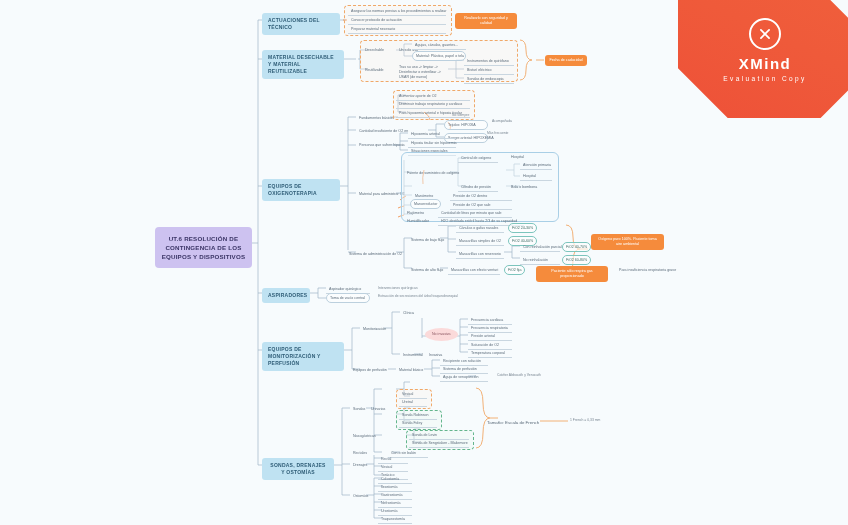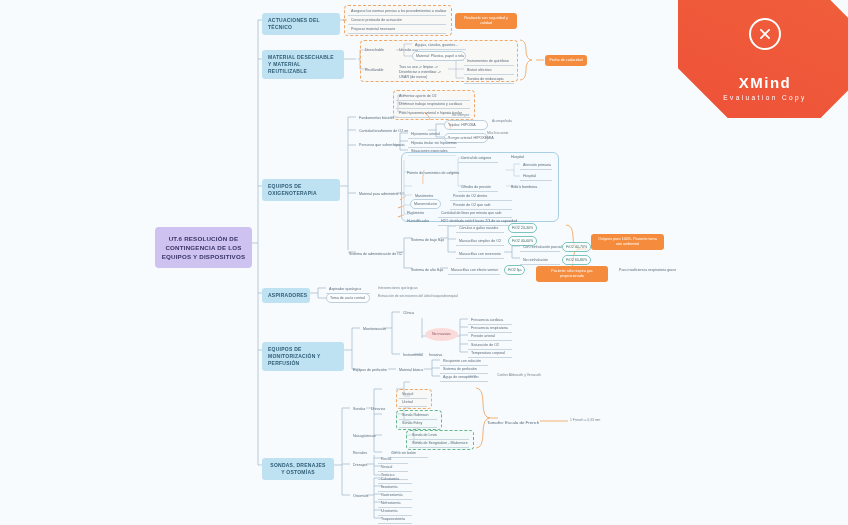--- a/index.html
+++ b/index.html
@@ -75,21 +75,21 @@
   #wm-inner{
     position:absolute;right:8px;top:14px;width:150px;height:96px;
     display:flex;flex-direction:column;align-items:center;justify-content:flex-start;
     color:#fff;
   }
   #wm-circle{
     width:28px;height:28px;border-radius:50%;border:2px solid #fff;
     display:flex;align-items:center;justify-content:center;margin-top:4px;
   }
   #wm-circle svg{width:14px;height:14px;}
-  #wm-title{font-size:15px;font-weight:bold;letter-spacing:1.5px;margin-top:24px;}
+  #wm-title{font-size:15px;font-weight:bold;letter-spacing:1.5px;margin-top:5px;}
   #wm-sub{font-size:6.5px;letter-spacing:2.4px;margin-top:3px;}
 </style>
 </head>
 <body>
 
 <div id="canvas">
 
   <svg class="links">
     <g fill="none" stroke="#9fb6c6" stroke-width="0.7">
 

